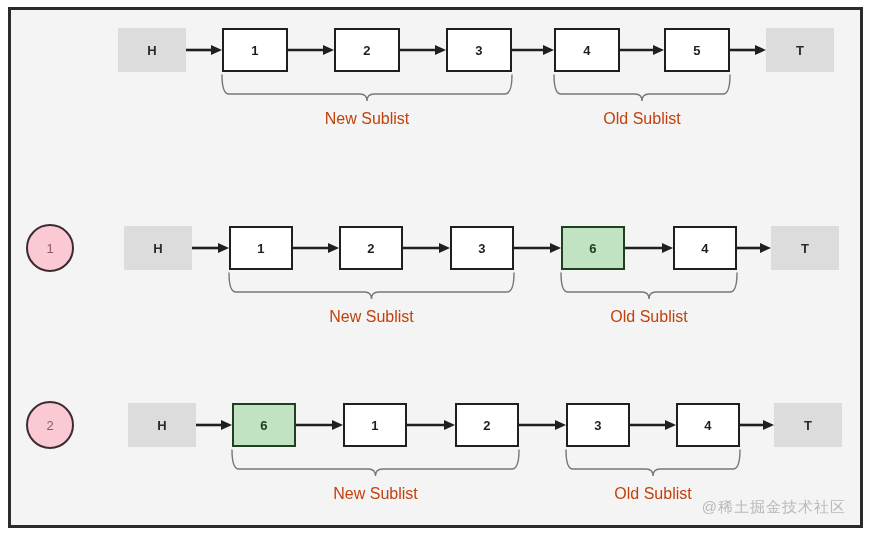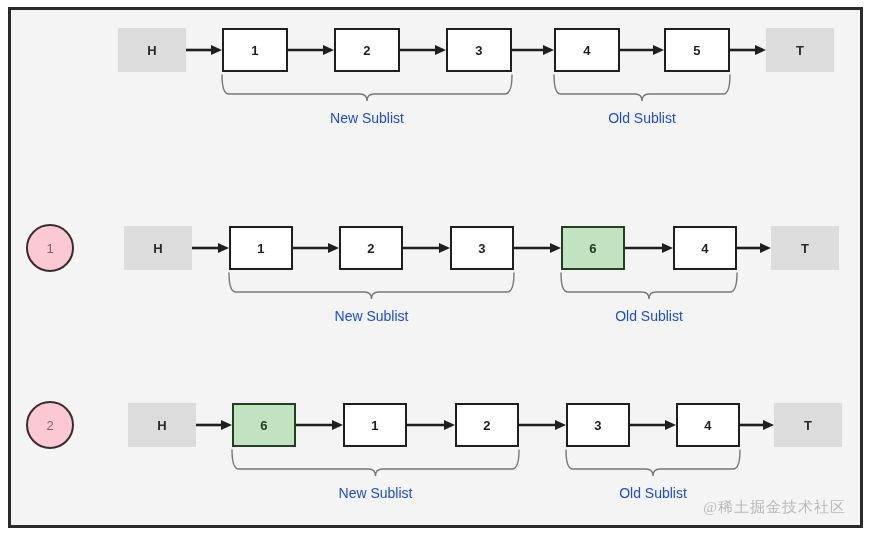--- a/index.html
+++ b/index.html
@@ -39,29 +39,29 @@
   }
   .arrow{
     position:absolute;height:14px;
     display:block;
   }
   .arrow svg{display:block;overflow:visible;}
   .brace{position:absolute;}
   .brace svg{display:block;overflow:visible;}
   .brace-label{
     position:absolute;
-    font-size:14px;color:#1d4ed8;
+    font-size:16px;color:#c2410c;
     text-align:center;
     white-space:nowrap;
     transform:translateX(-50%);
   }
   #watermark{
     position:absolute;right:14px;bottom:8px;
     font-size:15px;color:#b9b9b9;
-    font-family:Liberation Serif, serif;
+    font-family:Liberation Sans, sans-serif;
     letter-spacing:1px;
     white-space:nowrap;
   }
 </style>
 </head>
 <body>
 
 <div id="frame">
   <div id="diagram">
       <div class="node term" style="left: 107px; top: 18px; width: 68px; height: 44px;">

